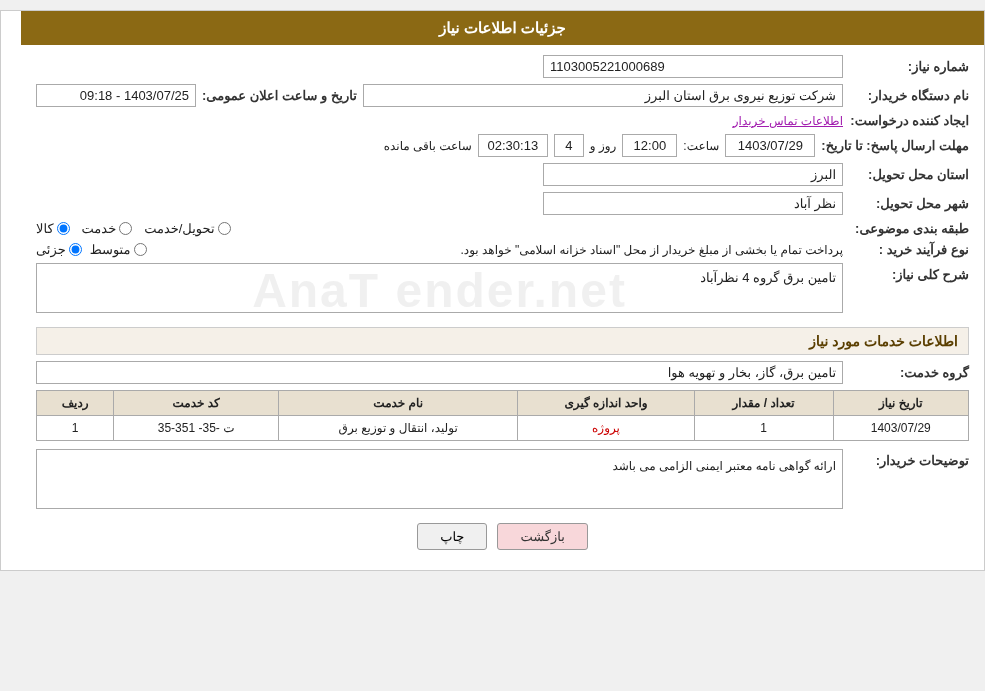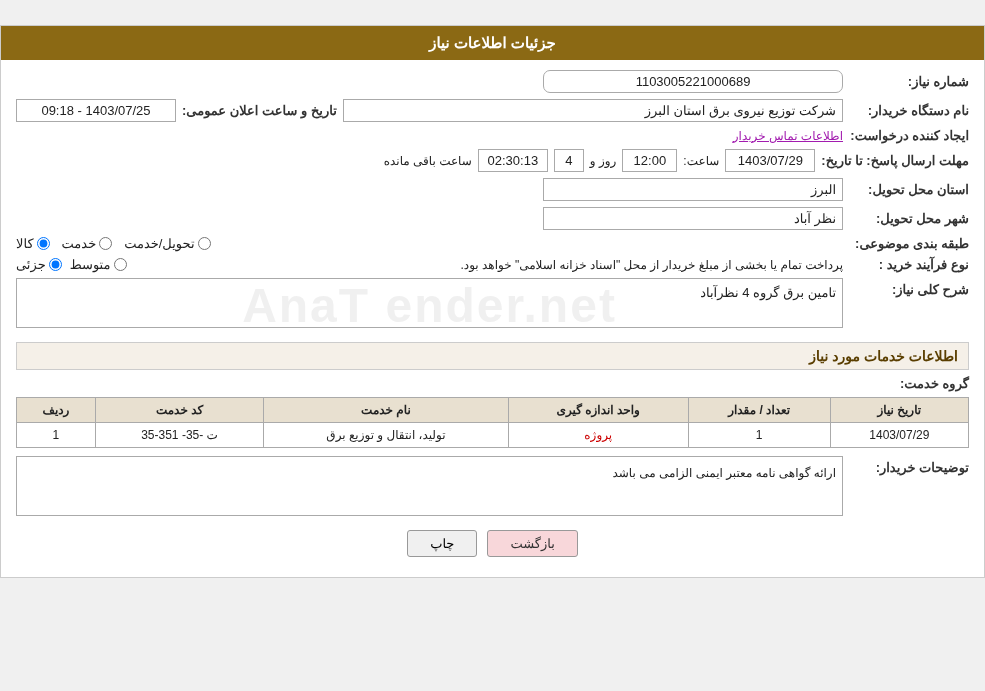--- a/index.html
+++ b/index.html
@@ -5,23 +5,24 @@
     * { box-sizing: border-box; margin: 0; padding: 0; }
     body {
       font-family: Tahoma, Arial, sans-serif;
       background: #f0f0f0;
       direction: rtl;
       font-size: 13px;
       color: #222;
     }
     .page-wrapper {
       max-width: 985px;
-      margin: 25px auto;
+      margin: 10px auto;
       background: #fff;
       border: 1px solid #ccc;
+      padding-left: 20px;
     }
     .page-header {
       background: #8B6914;
       color: #fff;
       text-align: center;
       padding: 8px 0;
       font-size: 15px;
       font-weight: bold;
     }
     .main-content {
@@ -172,28 +173,28 @@
 
 <div class="page-wrapper">
   <div class="page-header">
     <span>جزئیات اطلاعات نیاز</span>
   </div>
 
   <div class="main-content">
 
     <div class="form-row">
       <span class="label-cell">شماره نیاز:</span>
-      <div class="value-box" style="max-width:300px;text-align:center;border-radius:7px;">1103005221000689</div>
+      <div class="value-box" style="max-width:300px;text-align:left;">1103005221000689</div>
     </div>
 
     <div class="form-row">
       <span class="label-cell">نام دستگاه خریدار:</span>
       <div class="value-box" style="flex:1;">شرکت توزیع نیروی برق استان البرز</div>
       <span class="label-cell" style="min-width:90px;text-align:center;">تاریخ و ساعت اعلان عمومی:</span>
-      <div class="value-box-fixed" style="min-width:160px;text-align:center;">1403/07/25 - 09:18</div>
+      <div class="value-box-fixed" style="min-width:160px;">1403/07/25 - 09:18</div>
     </div>
 
     <div class="form-row">
       <span class="label-cell">ایجاد کننده درخواست:</span>
       <span class="link-text" style="white-space:nowrap;font-size:12px;">اطلاعات تماس خریدار</span>
     </div>
 
     <div class="form-row">
       <span class="label-cell">مهلت ارسال پاسخ: تا تاریخ:</span>
       <div class="value-box-fixed" style="min-width:90px;text-align:center;">1403/07/29</div>
@@ -253,20 +254,21 @@
       <div class="watermark-area" style="flex:1;">
         <div class="sharh-box">تامین برق گروه 4 نظرآباد</div>
         <div class="logo-watermark">AnaT ender.net</div>
       </div>
     </div>
 
     <div class="section-header">اطلاعات خدمات مورد نیاز</div>
 
     <div class="form-row">
       <span class="label-cell">گروه خدمت:</span>
+      <div class="value-box" style="flex:1;">تامین برق، گاز، بخار و تهویه هوا</div>
     </div>
 
     <table class="services-table">
       <thead>
         <tr>
           <th><span>تاریخ نیاز</span></th>
           <th><span>تعداد / مقدار</span></th>
           <th><span>واحد اندازه گیری</span></th>
           <th><span>نام خدمت</span></th>
           <th><span>کد خدمت</span></th>

